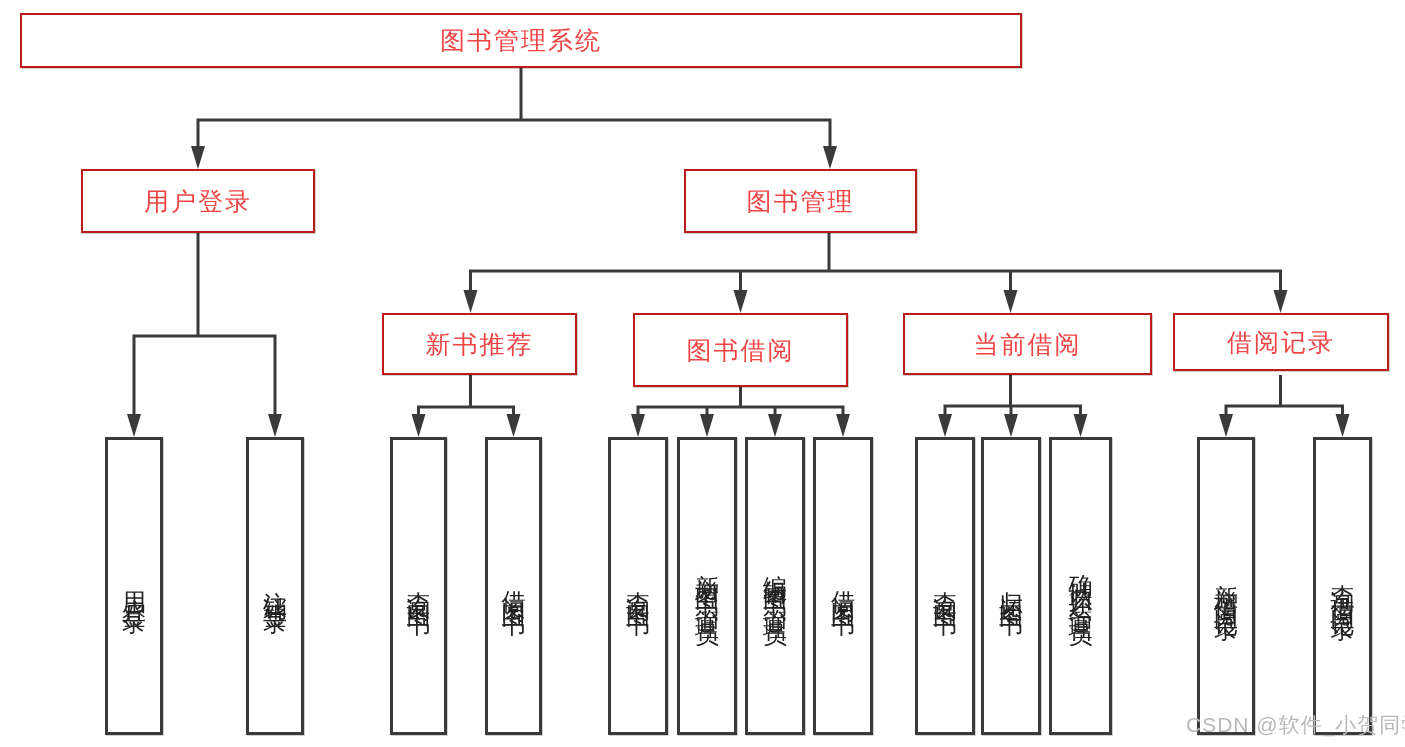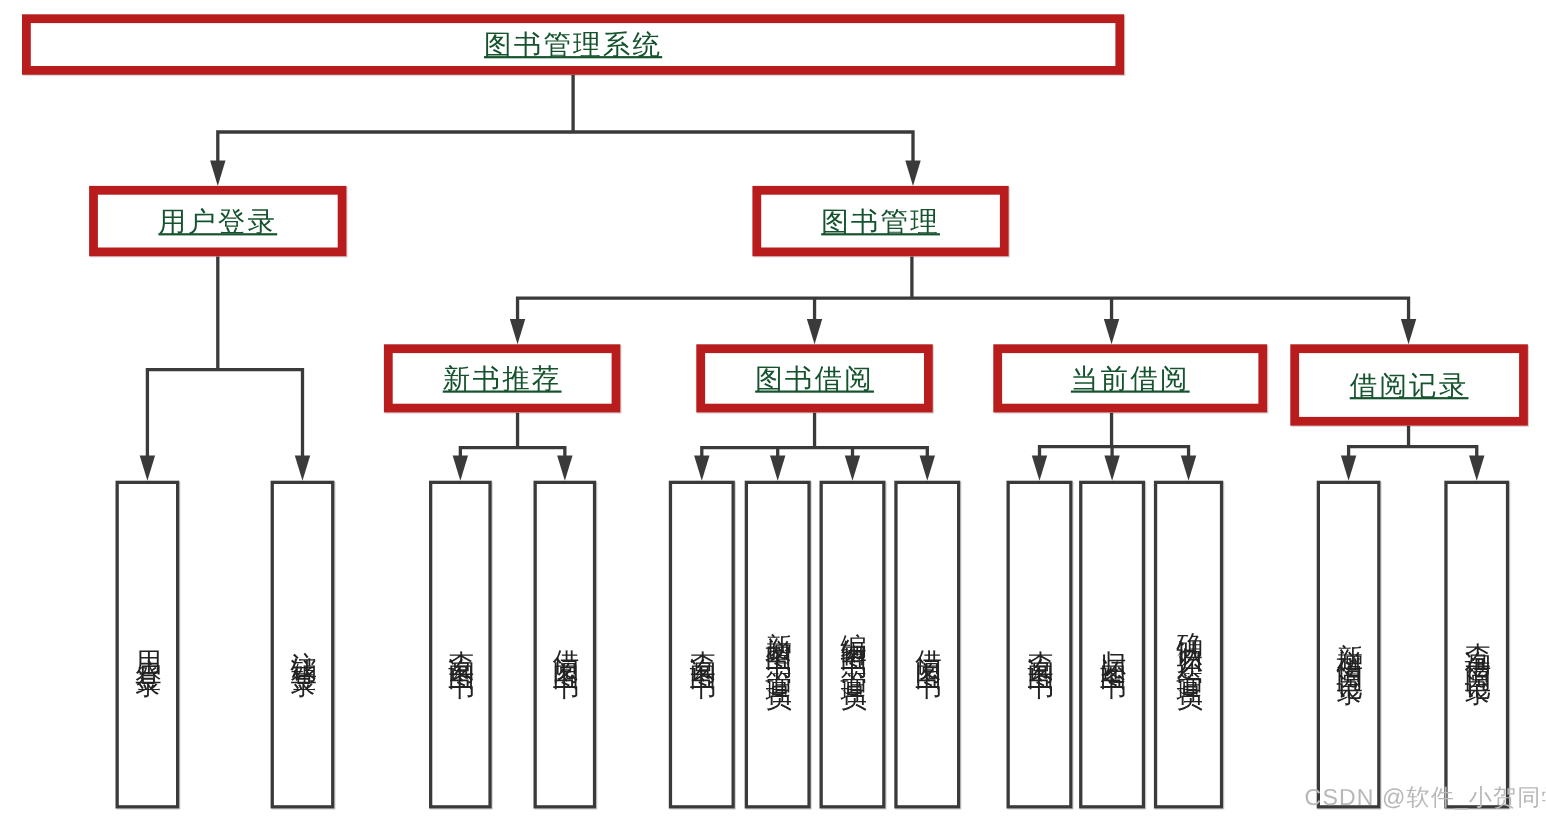--- a/index.html
+++ b/index.html
@@ -19,30 +19,29 @@
     position: absolute;
     left: 0; top: 0;
     width: 1405px;
     height: 747px;
     z-index: 1;
   }
   .hbox {
     position: absolute;
     box-sizing: border-box;
     background: #ffffff;
-    border: 8px solid #b91c1c;
+    border: 2px solid #b91c1c;
     display: flex;
     align-items: center;
     justify-content: center;
     font-size: 25px;
     letter-spacing: 2px;
-    color: #14532d;
+    color: #ef4444;
     z-index: 2;
     box-shadow: 1px 1px 0 rgba(0,0,0,0.18);
-    text-decoration: underline;
   }
   .leaf {
     position: absolute;
     box-sizing: border-box;
     top: 437px;
     height: 298px;
     background: #ffffff;
     border: 3px solid #3a3a3a;
     display: flex;
     align-items: center;
@@ -119,30 +118,30 @@
     <span>图书管理系统</span>
   </div>
 
   <div class="hbox" style="left:81px; top:169px; width:234px; height:64px;">
     <span>用户登录</span>
   </div>
   <div class="hbox" style="left:684px; top:169px; width:233px; height:64px;">
     <span>图书管理</span>
   </div>
 
-  <div class="hbox" style="left:349px; top:313px; width:215px; height:62px;">
+  <div class="hbox" style="left:382px; top:313px; width:195px; height:62px;">
     <span>新书推荐</span>
   </div>
-  <div class="hbox" style="left:633px; top:313px; width:215px; height:62px;">
+  <div class="hbox" style="left:633px; top:313px; width:215px; height:74px;">
     <span>图书借阅</span>
   </div>
   <div class="hbox" style="left:903px; top:313px; width:249px; height:62px;">
     <span>当前借阅</span>
   </div>
-  <div class="hbox" style="left:1173px; top:313px; width:216px; height:74px;">
+  <div class="hbox" style="left:1173px; top:313px; width:216px; height:58px;">
     <span>借阅记录</span>
   </div>
 
   <div class="leaf" style="left:105px; width:58px;">
     <span class="vtext">用户登录</span>
   </div>
   <div class="leaf" style="left:246px; width:58px;">
     <span class="vtext">注销登录</span>
   </div>
 

